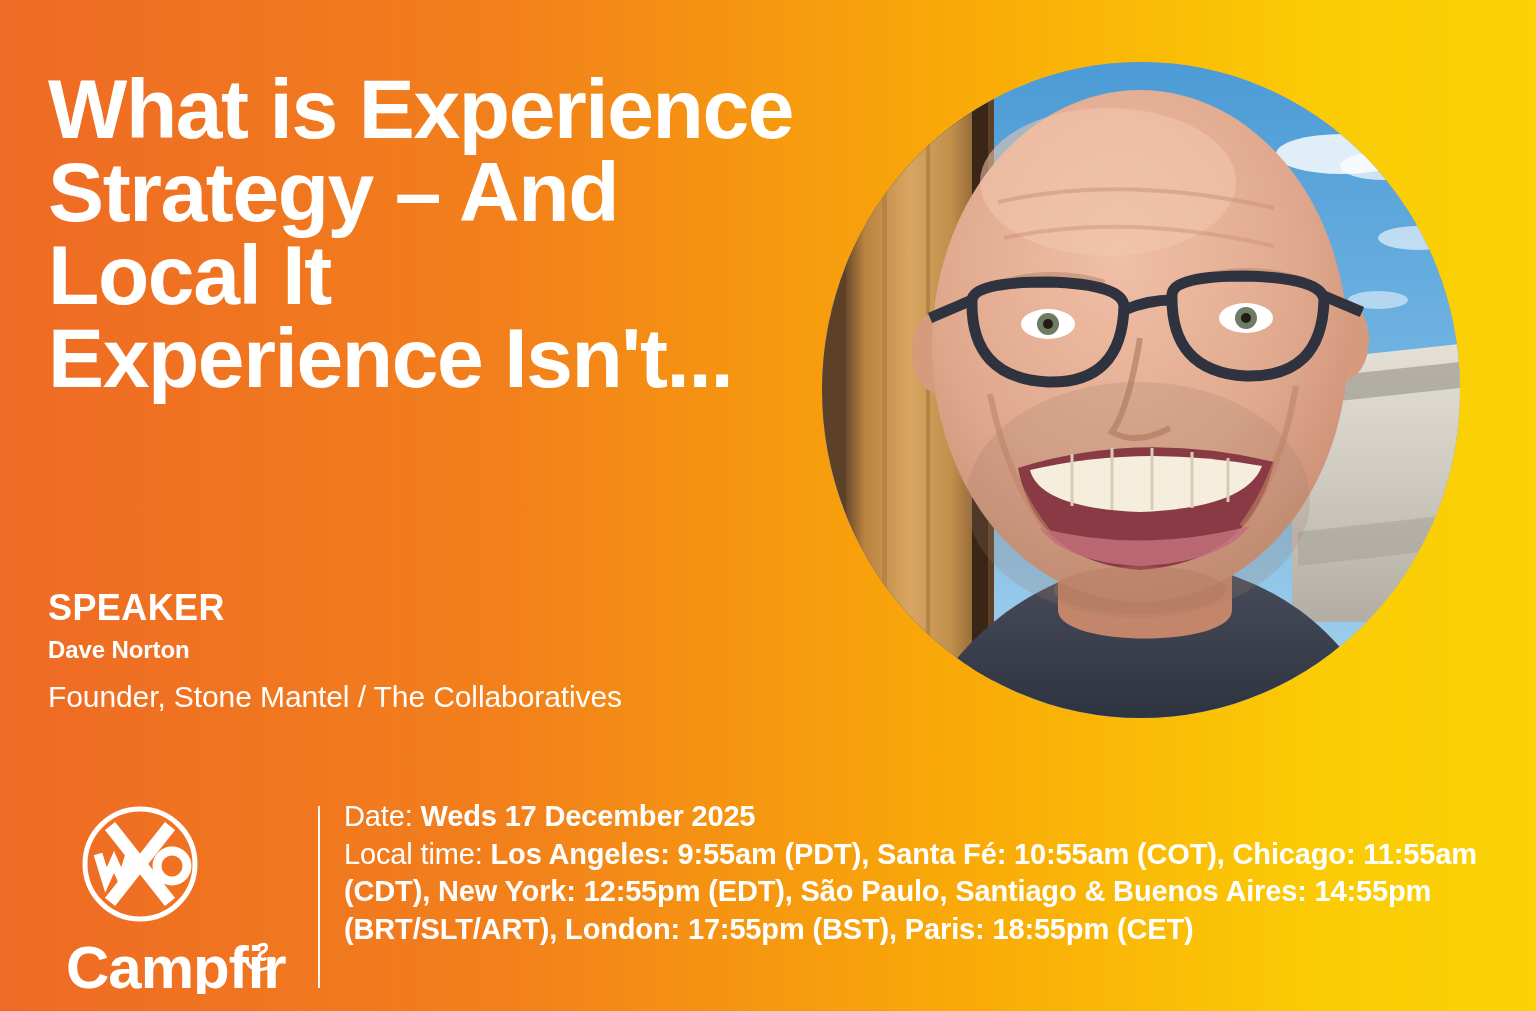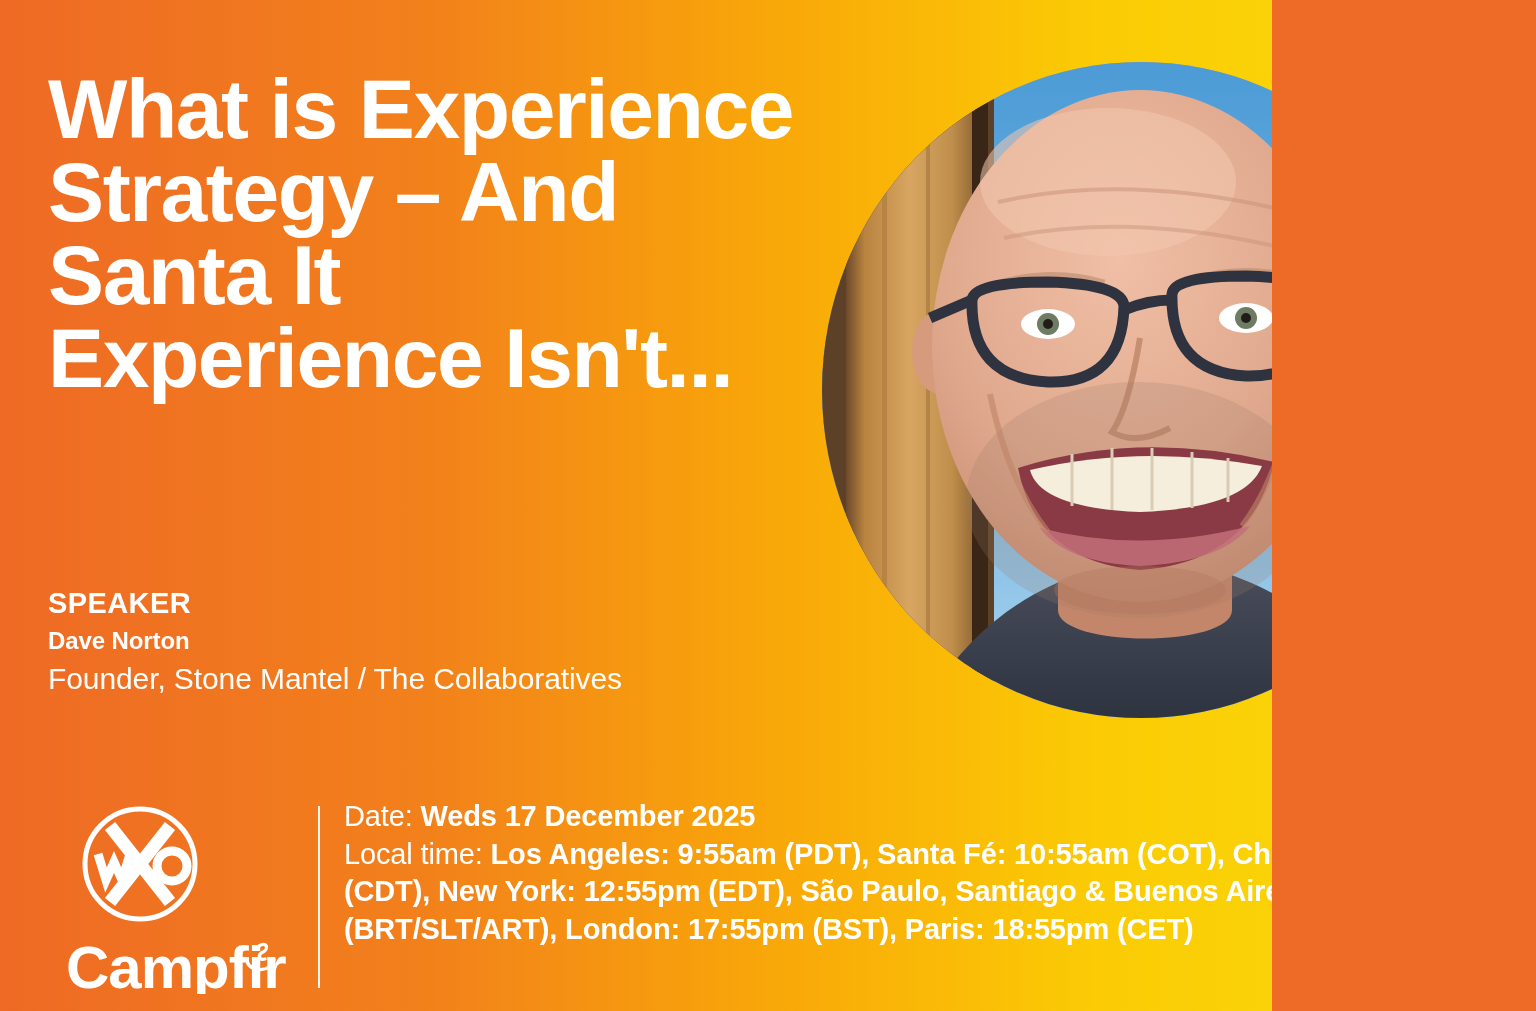--- a/index.html
+++ b/index.html
@@ -9,21 +9,21 @@
     overflow:hidden;
   }
 
   body {
     font-family:"Liberation Sans", sans-serif;
     background:#ED6B26;
   }
 
   #card {
     position:relative;
-    width:1272px; height:1011px;
+    width:1536px; height:1011px;
     background:linear-gradient(to right, #EE6A25 0%, #F2801B 33%, #F9A908 62%, #FBCB05 86%, #FAD207 100%);
     overflow:hidden;
   }
 
   
   #title {
     position:absolute;
     left:48px; top:68px;
     width:880px;
     color:#FFFFFF;
@@ -34,38 +34,38 @@
   }
   #title .tline { display:block; white-space:pre; }
 
   
   #speaker-block {
     position:absolute;
     left:48px; top:586px;
     color:#FFFFFF;
   }
   #speaker-kicker {
-    font-size:29px;
+    font-size:36px;
     font-weight:bold;
     letter-spacing:0.4px;
     line-height:1.22;
   }
   #speaker-name {
     font-size:24px;
     font-weight:bold;
     letter-spacing:-0.1px;
     line-height:1.3;
     margin-top:4px;
   }
   #speaker-role {
     font-size:30px;
     font-weight:normal;
     letter-spacing:-0.1px;
     line-height:1.3;
-    margin-top:2px;
+    margin-top:12px;
     opacity:0.99;
   }
 
   
   #portrait {
     position:absolute;
     left:822px; top:62px;
     width:638px; height:656px;
     border-radius:50%;
     overflow:hidden;
@@ -124,21 +124,21 @@
   #details .row-time { display:block; }
 </style>
 </head>
 <body>
 
 <div id="card">
 
   <h1 id="title">
     <span class="tline">What is Experience</span>
     <span class="tline">Strategy – And</span>
-    <span class="tline">Santa It</span>
+    <span class="tline">Local It</span>
     <span class="tline">Experience Isn't...</span>
   </h1>
 
   <div id="speaker-block">
     <div id="speaker-kicker">SPEAKER</div>
     <div id="speaker-name">Dave Norton</div>
     <div id="speaker-role">Founder, Stone Mantel / The Collaboratives</div>
   </div>
 
   <div id="portrait">

